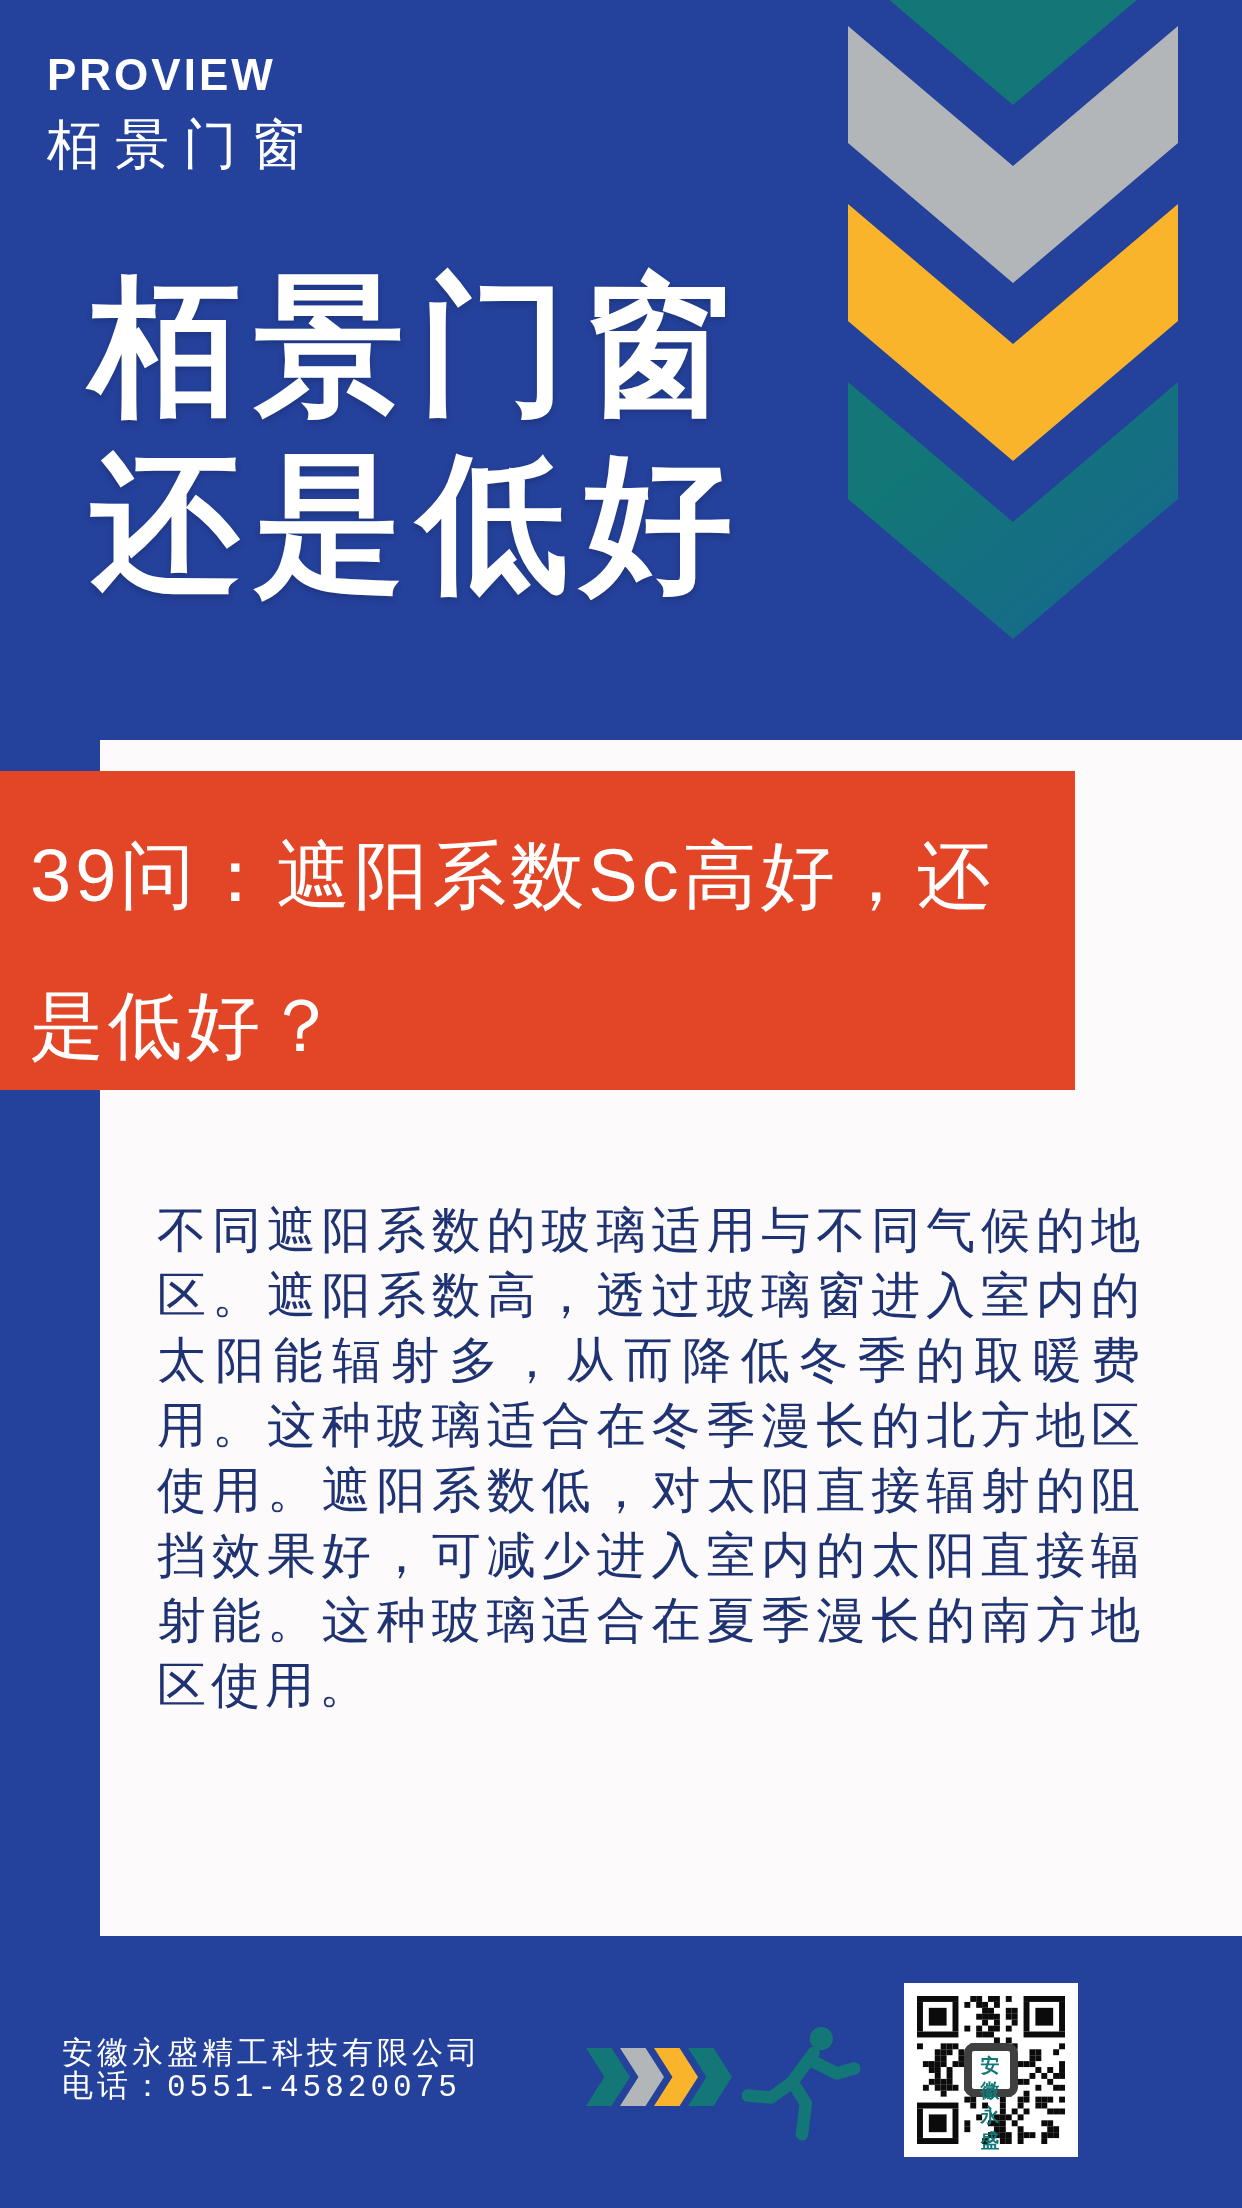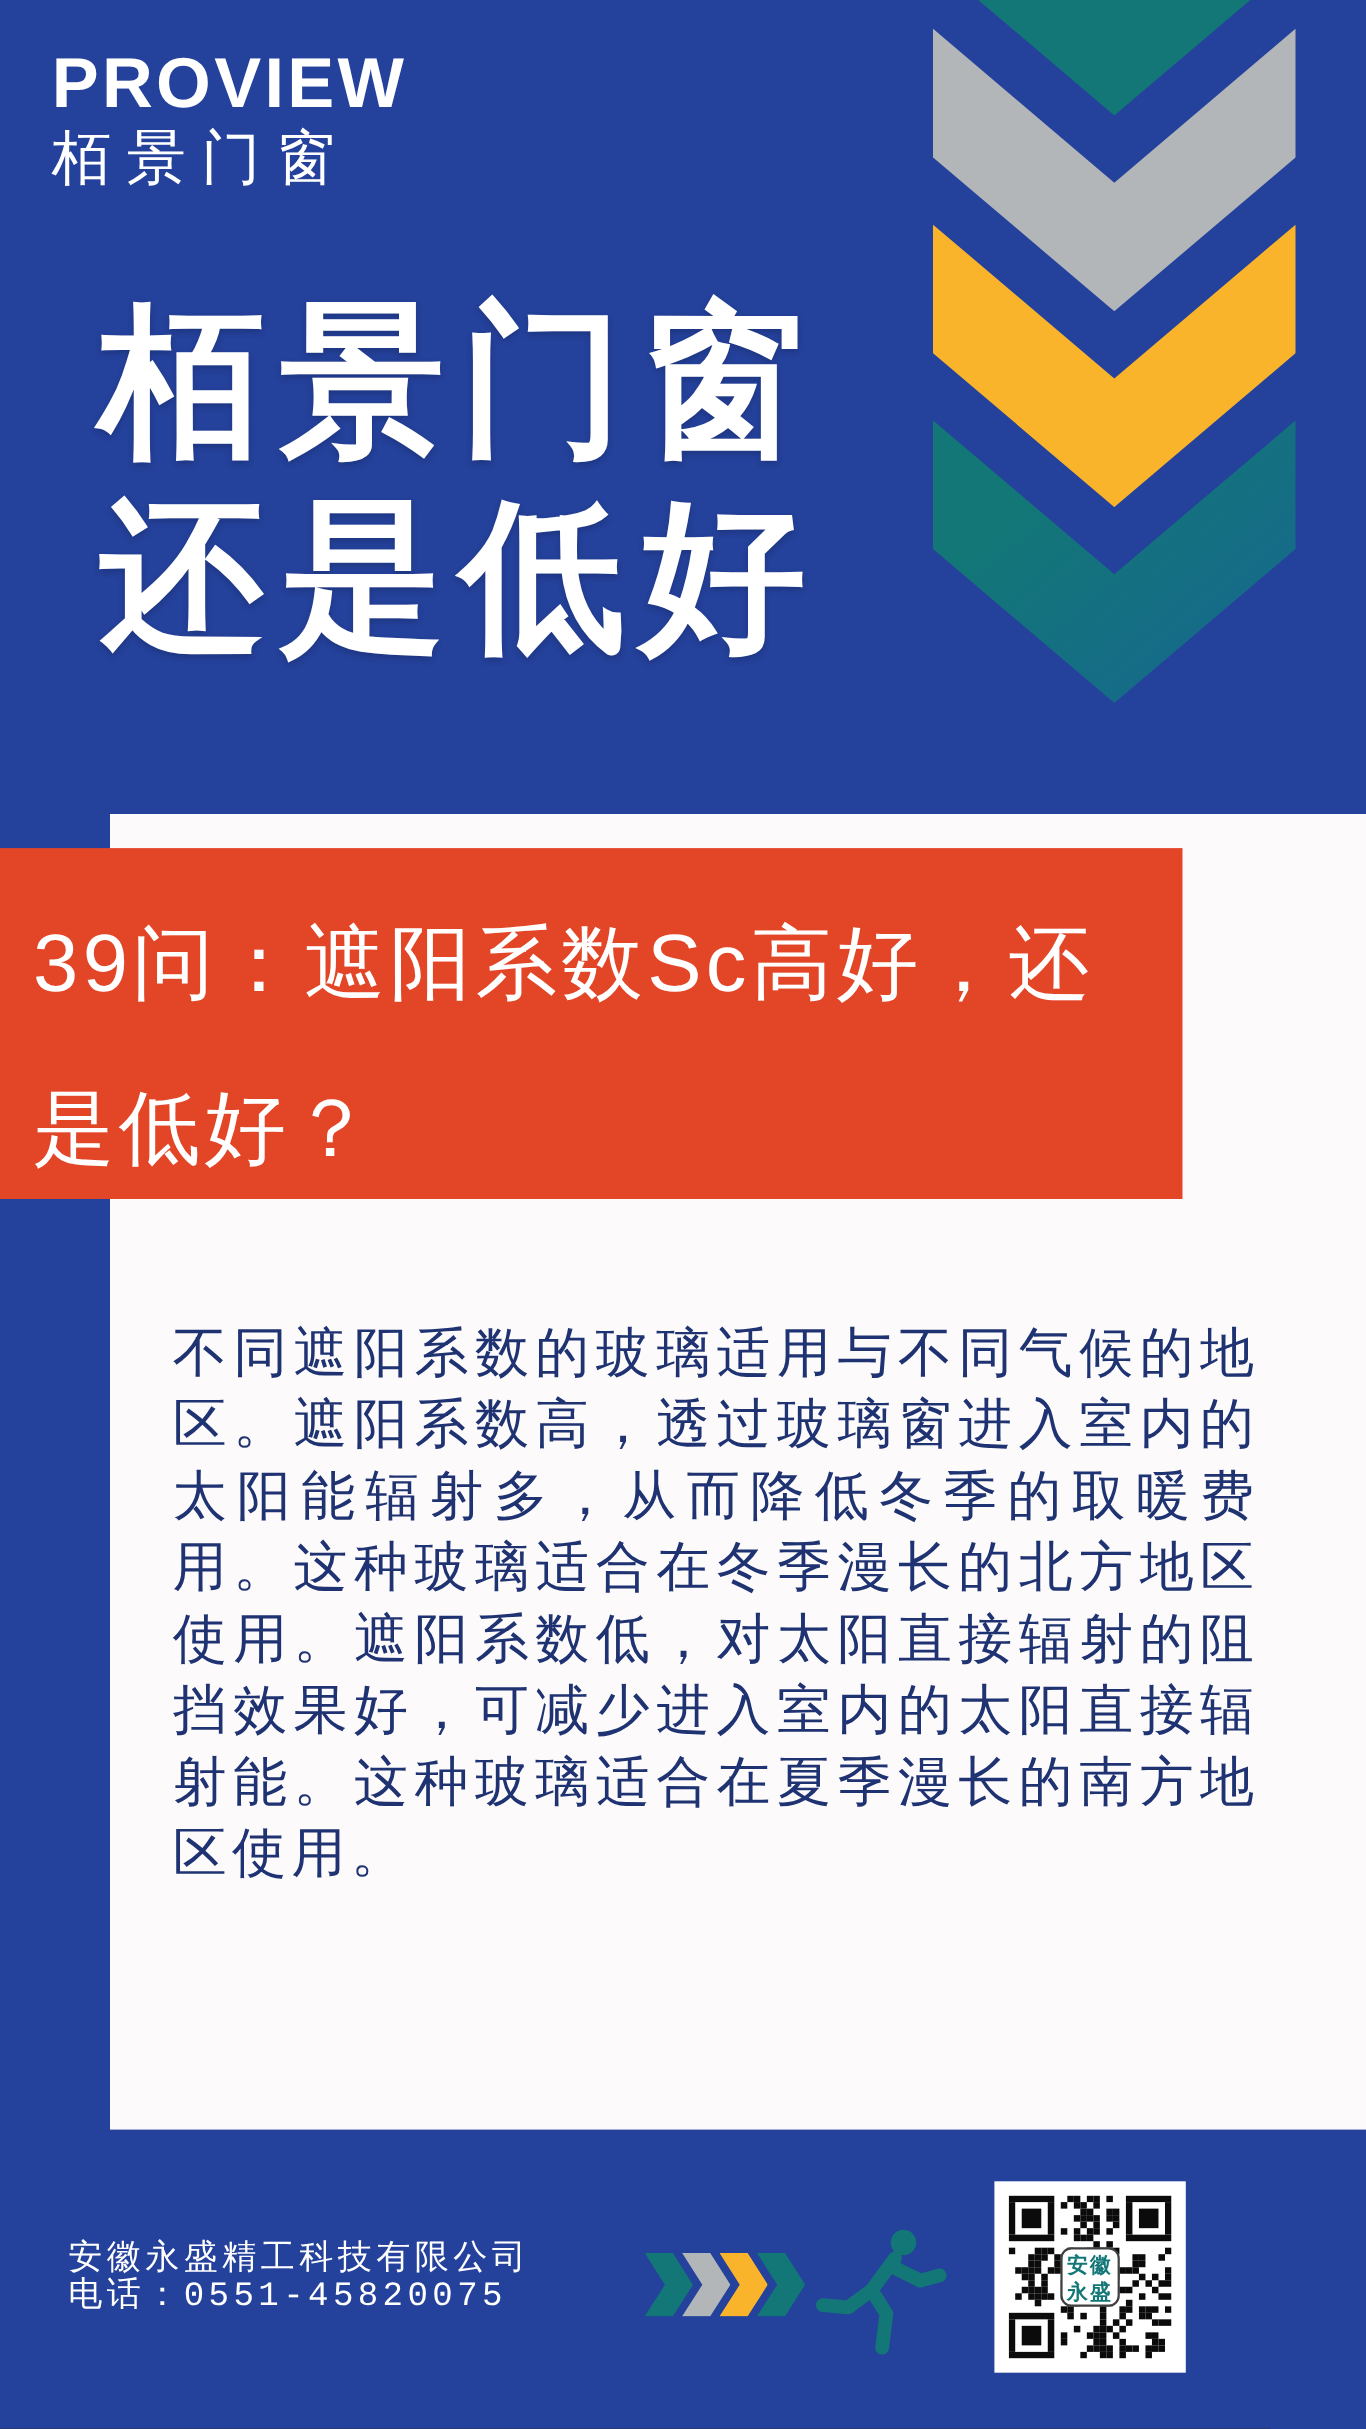--- a/index.html
+++ b/index.html
@@ -7,21 +7,21 @@
     --gray:#b3b6b9; --yellow:#f9b42c; --navy:#1f3373; --panel:#fcfafa; --white:#ffffff;
   }
   html,body{margin:0;padding:0;background:#333;}
   .page{
     position:relative; width:1242px; height:2208px; overflow:hidden;
     background:var(--blue); font-family:"Liberation Sans","DejaVu Sans",sans-serif;
     margin:0 auto;
   }
   
   .logo{position:absolute; left:47px; top:40px; color:var(--white); z-index:5;}
-  .logo-en{font-size:64px; font-weight:700; letter-spacing:3px; line-height:70px;}
+  .logo-en{font-size:44px; font-weight:700; letter-spacing:3px; line-height:70px;}
   .logo-cn{font-size:54px; font-weight:500; letter-spacing:14px; line-height:60px; margin-top:4px;}
   
   .chev-stack{position:absolute; left:848px; top:0; width:330px; height:660px; z-index:1;}
   .chev{
     position:absolute; left:0; width:330px; height:257px;
     clip-path:polygon(0 0,50% 54.5%,100% 0,100% 45.5%,50% 100%,0 45.5%);
   }
   .chev1{top:-152px; background:var(--teal);}
   .chev2{top:26px;   background:var(--gray);}
   .chev3{top:204px;  background:var(--yellow);}
@@ -62,21 +62,21 @@
   }
   .farrow.c1,.farrow.c4{background:var(--teal);}
   .farrow.c2{background:var(--gray);}
   .farrow.c3{background:var(--yellow);}
   .runner{position:absolute; left:742px; top:2026px; width:120px; height:116px; z-index:5;}
   
   .qr{position:absolute; left:904px; top:1983px; width:174px; height:174px; background:var(--white); z-index:5;}
   .qr svg{position:absolute; left:13px; top:13px;}
   .qr-logo{
     position:absolute; left:50%; top:50%; transform:translate(-50%,-50%);
-    width:54px; height:54px; background:var(--white); border:2px solid #404040; border-radius:10px;
+    width:54px; height:54px; background:var(--white); border:8px solid #404040; border-radius:10px;
     color:var(--teal); font-weight:700; font-size:19px; line-height:25px;
     text-align:center; letter-spacing:2px; box-sizing:border-box; padding-top:2px;
   }
 </style>
 </head>
 <body>
 
 <div class="page">
 
   <div class="logo">

